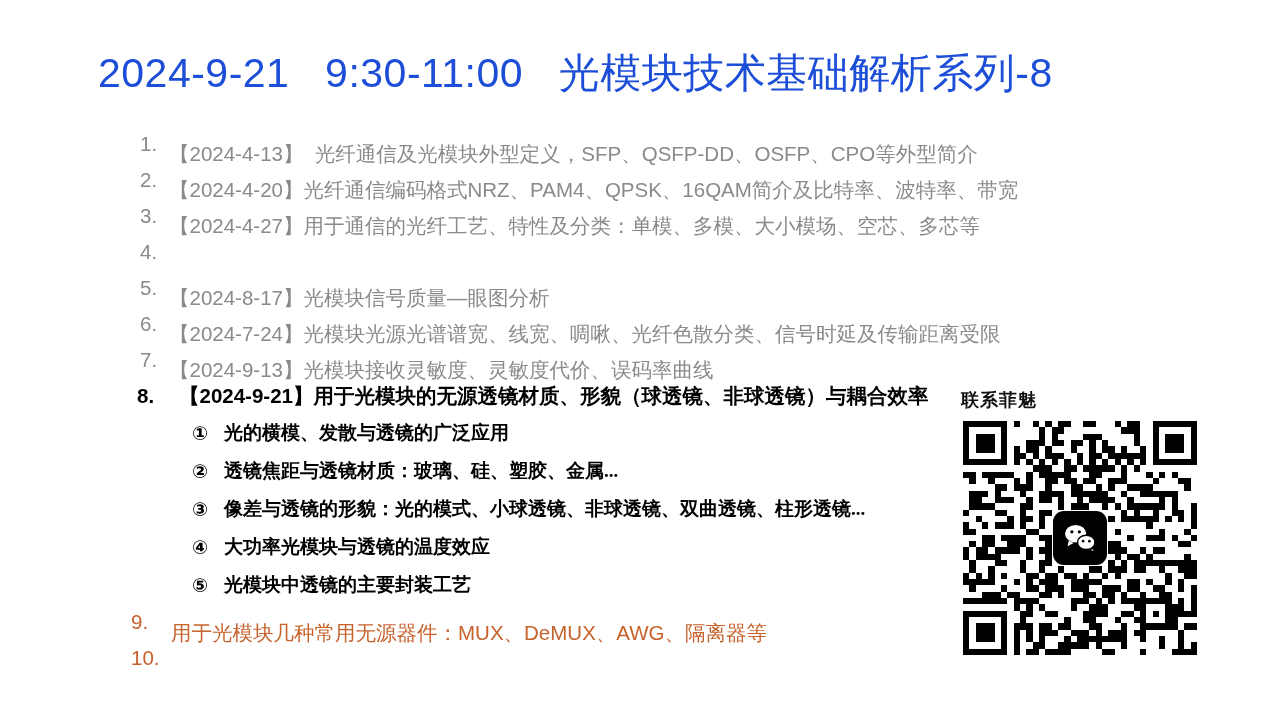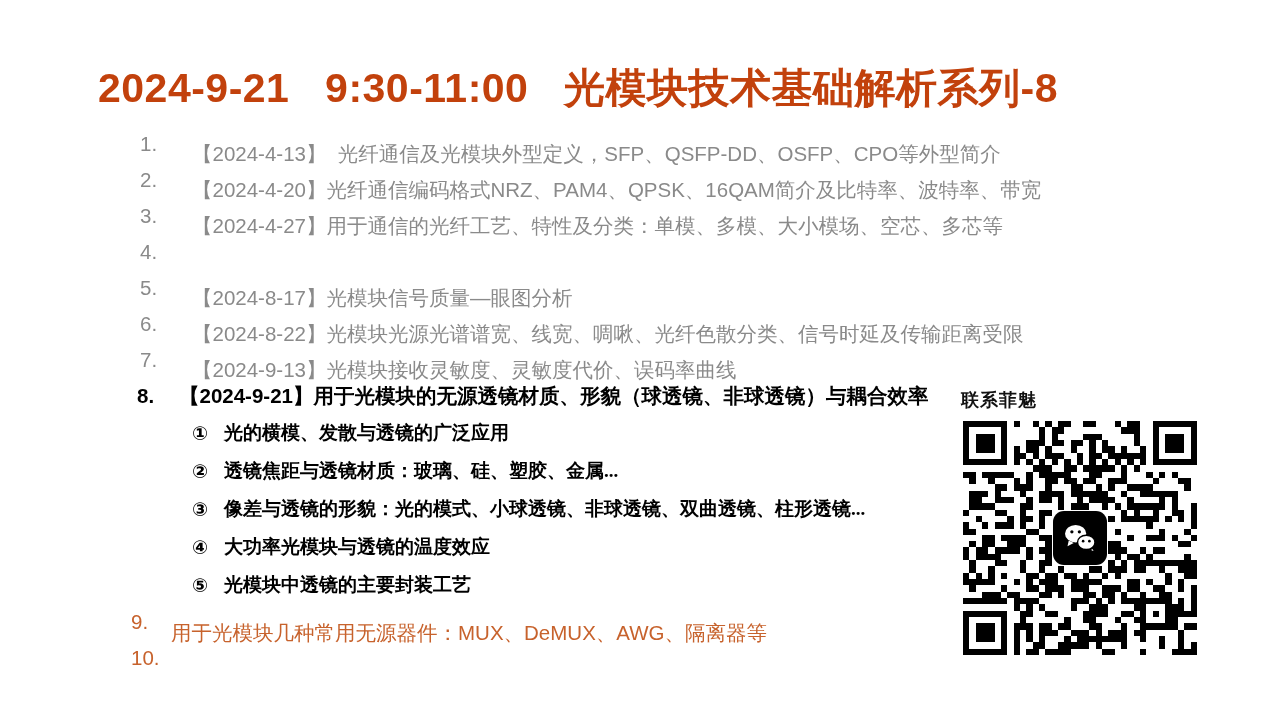--- a/index.html
+++ b/index.html
@@ -20,26 +20,25 @@
     inset: 0;
     background: #ffffff;
   }
 
   
   .title {
     position: absolute;
     left: 98px;
     top: 50px;
     font-size: 41px;
-    font-weight: bold;
-    color: #c2410c;
+    font-weight: normal;
+    color: #1d4ed8;
     letter-spacing: 0.5px;
     white-space: pre;
     line-height: 1.15;
-    margin-top: 15px;
   }
 
   
   .list {
     position: absolute;
     left: 0;
     top: 126px;
     width: 1269px;
   }
 
@@ -62,21 +61,21 @@
     white-space: pre;
   }
 
   
   .lvl1 {
     color: #8a8a8a;
     font-size: 20.5px;
     font-weight: normal;
   }
   .lvl1 .num { left: 140px; width: 34px; }
-  .lvl1 .txt { left: 192px; margin-top: 20px; }
+  .lvl1 .txt { left: 169px; margin-top: 20px; }
 
   
   .lvl1b {
     color: #000000;
     font-size: 20.5px;
     font-weight: bold;
   }
   .lvl1b .num { left: 137px; width: 36px; }
   .lvl1b .txt { left: 179px; }
 
@@ -159,21 +158,21 @@
       </div>
       <div class="row lvl1">
         <span class="num">4.</span>
       </div>
       <div class="row lvl1">
         <span class="num">5.</span>
         <span class="txt">【2024-8-17】光模块信号质量—眼图分析</span>
       </div>
       <div class="row lvl1">
         <span class="num">6.</span>
-        <span class="txt">【2024-8-22】光模块光源光谱谱宽、线宽、啁啾、光纤色散分类、信号时延及传输距离受限</span>
+        <span class="txt">【2024-7-24】光模块光源光谱谱宽、线宽、啁啾、光纤色散分类、信号时延及传输距离受限</span>
       </div>
       <div class="row lvl1">
         <span class="num">7.</span>
         <span class="txt">【2024-9-13】光模块接收灵敏度、灵敏度代价、误码率曲线</span>
       </div>
       <div class="row lvl1b">
         <span class="num">8.</span>
         <span class="txt">【2024-9-21】用于光模块的无源透镜材质、形貌（球透镜、非球透镜）与耦合效率</span>
       </div>
       <div class="row sub">

